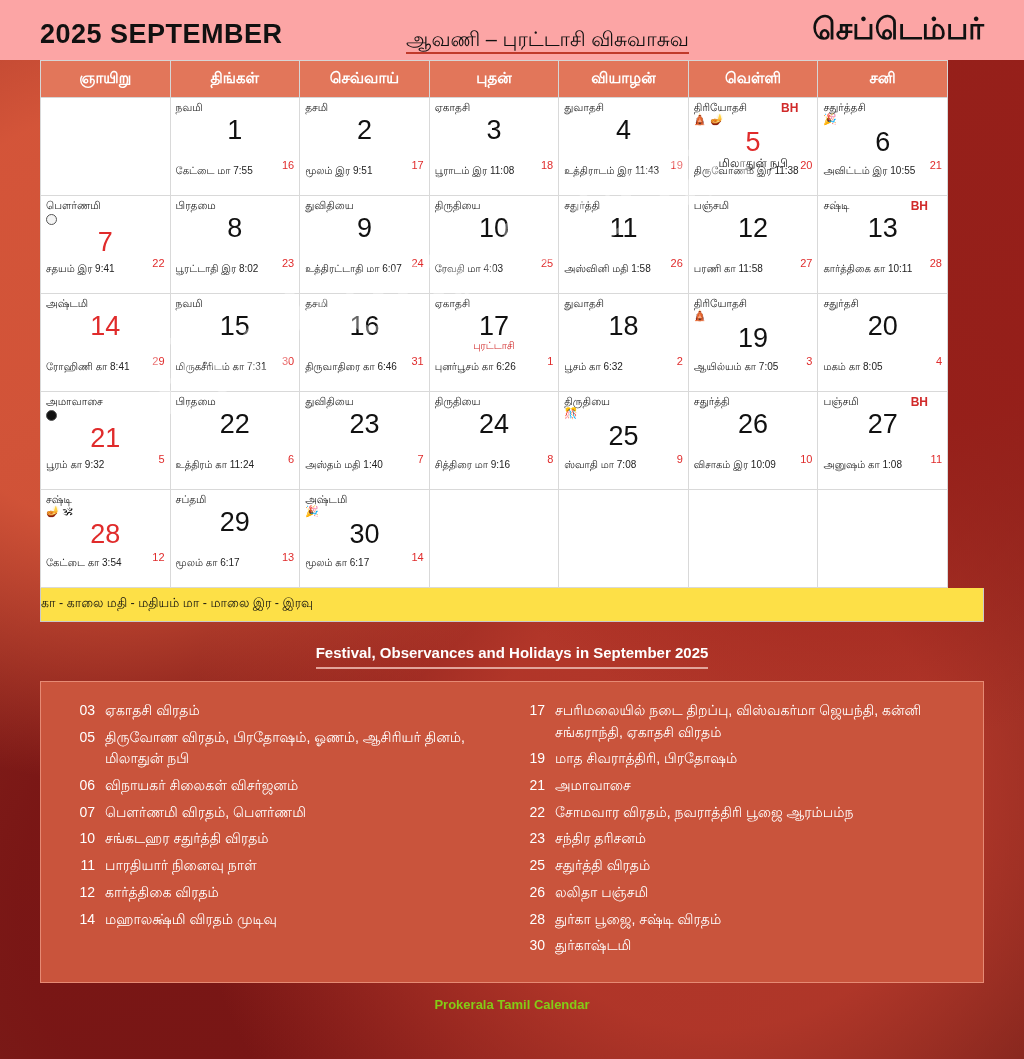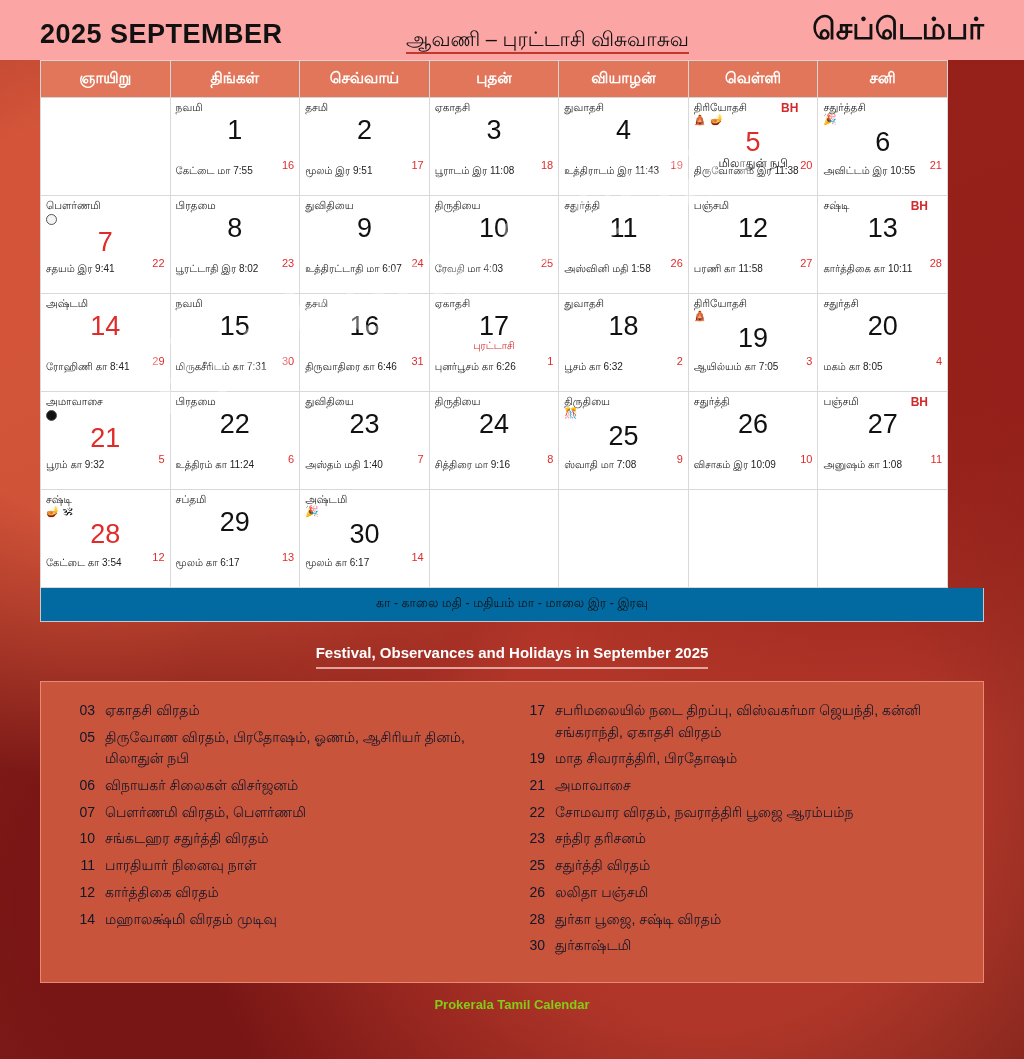--- a/index.html
+++ b/index.html
@@ -76,38 +76,38 @@
   .fest{
     display:block;text-align:center;font-size:11.5px;color:#111;margin-top:1px;
   }
   .moon{display:inline-block;width:9px;height:9px;border-radius:50%;border:1px solid #555;vertical-align:middle;margin-top:2px;}
   .moon.full{background:#f4f4f4;}
   .moon.new{background:#111;}
   .icos{font-size:11px;line-height:1;margin-top:1px;display:block;}
   .subred{color:#d12a2a;font-size:10px;text-align:center;display:block;}
 
   .legend{
-    background:#0369a1;margin:0 40px;border:1px solid #c9c9c9;border-top:none;
-    text-align:center;font-size:12.5px;color:#111;padding:8px 0 9px 0;
+    background:#fde047;margin:0 40px;border:1px solid #c9c9c9;border-top:none;
+    font-size:12.5px;color:#111;padding:8px 0 9px 0;
   }
 
   
   .fest-title{
     text-align:center;color:#fff;font-weight:bold;font-size:15px;
     font-family:Liberation Sans, sans-serif;
     padding:22px 0 6px 0;
   }
   .fest-title span{border-bottom:2px solid #e2a49a;padding-bottom:6px;}
   .fest-box{
     margin:14px 40px 0 40px;
     background:#c9543c;
     border:1px solid #e68a74;
     padding:18px 38px 20px 22px;
     display:flex;gap:18px;
-    color:#0f172a;
+    color:#ffffff;
   }
   .fest-col{flex:1;}
   .fest-row{display:flex;font-size:14px;line-height:1.55;margin-bottom:5px;}
   .fest-row .d{width:32px;flex:none;text-align:right;padding-right:10px;}
   .fest-row .x{flex:1;}
 
   .footer{
     text-align:center;color:#84cc16;font-size:13px;font-weight:bold;
     padding:14px 0 12px 0;
   }

